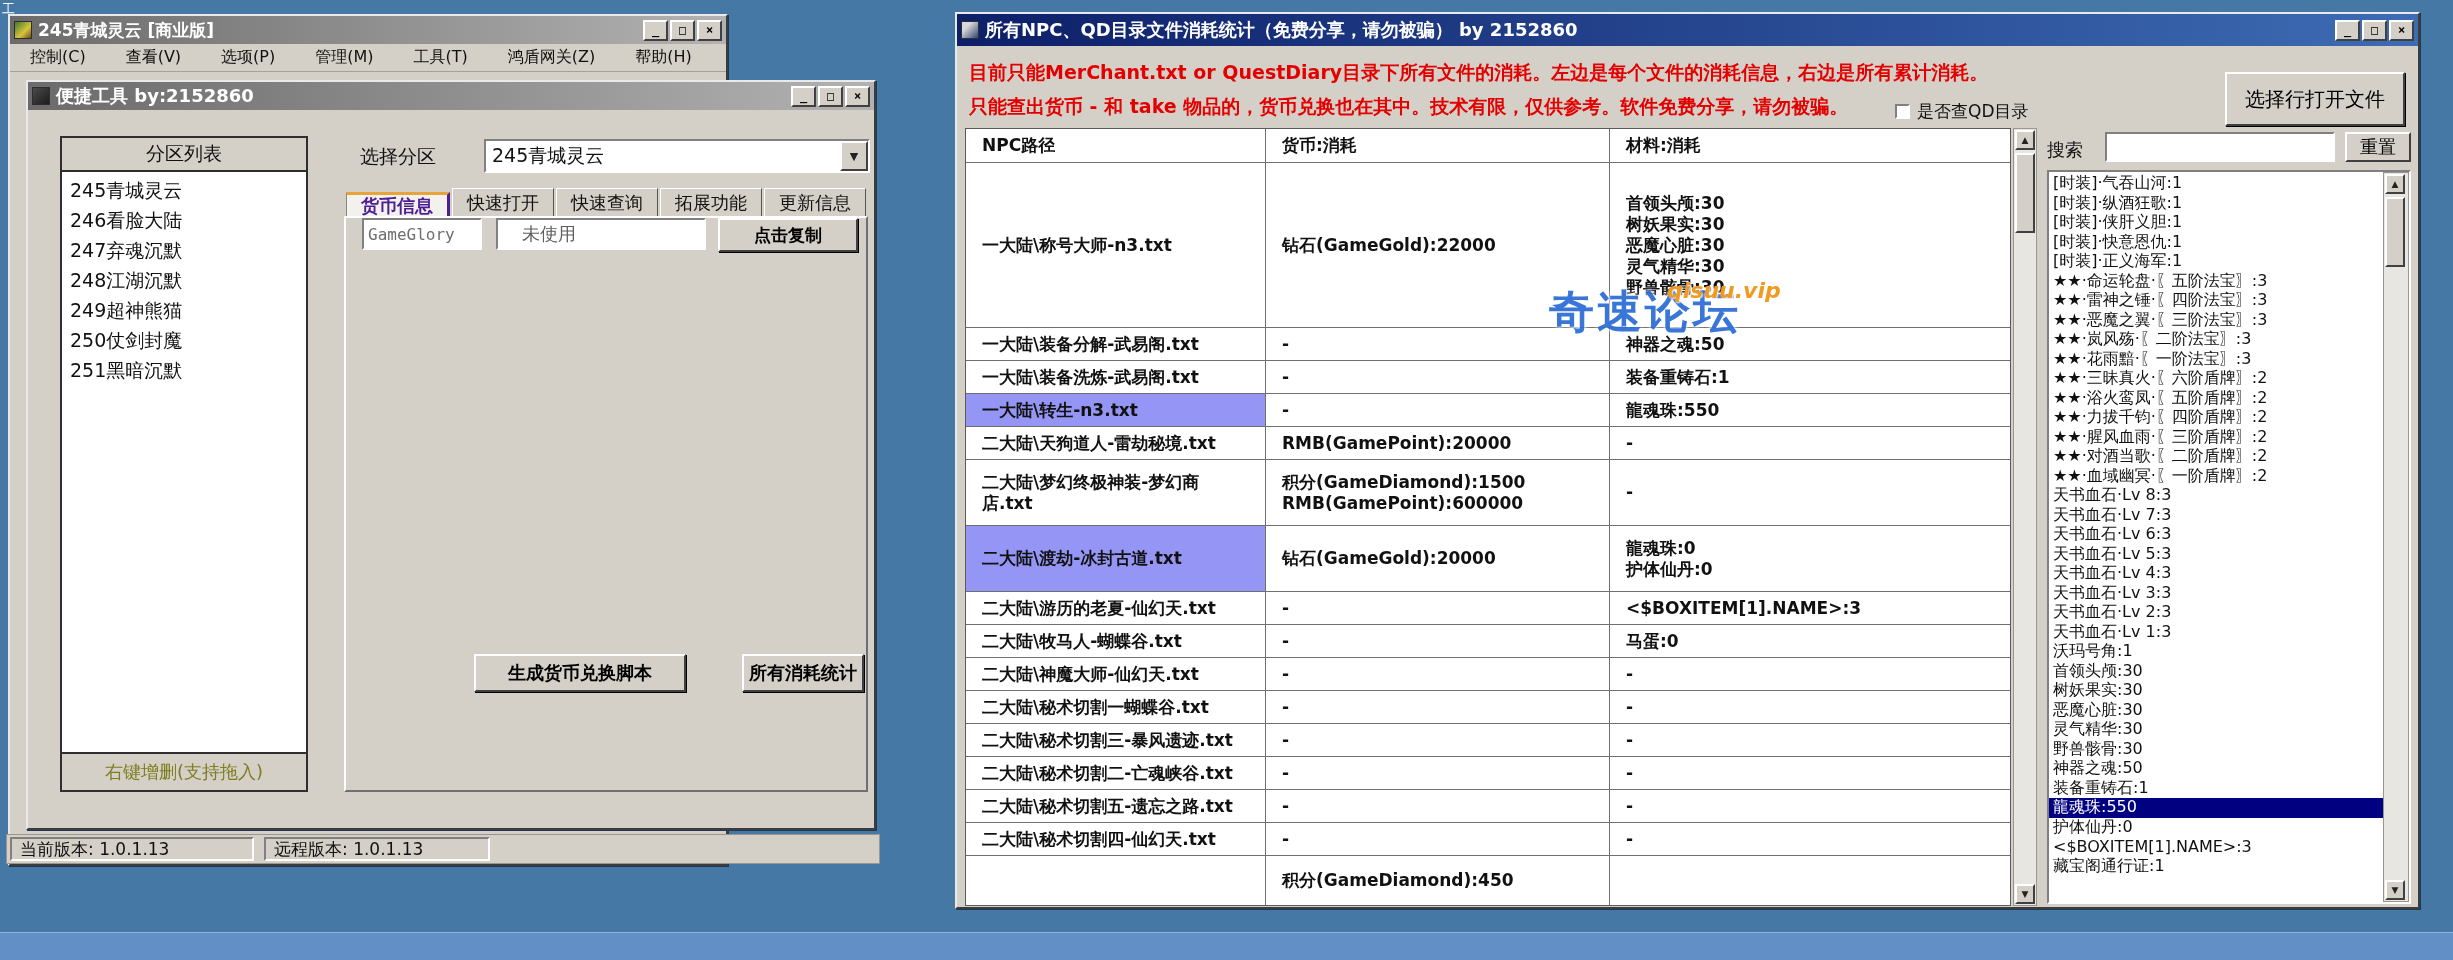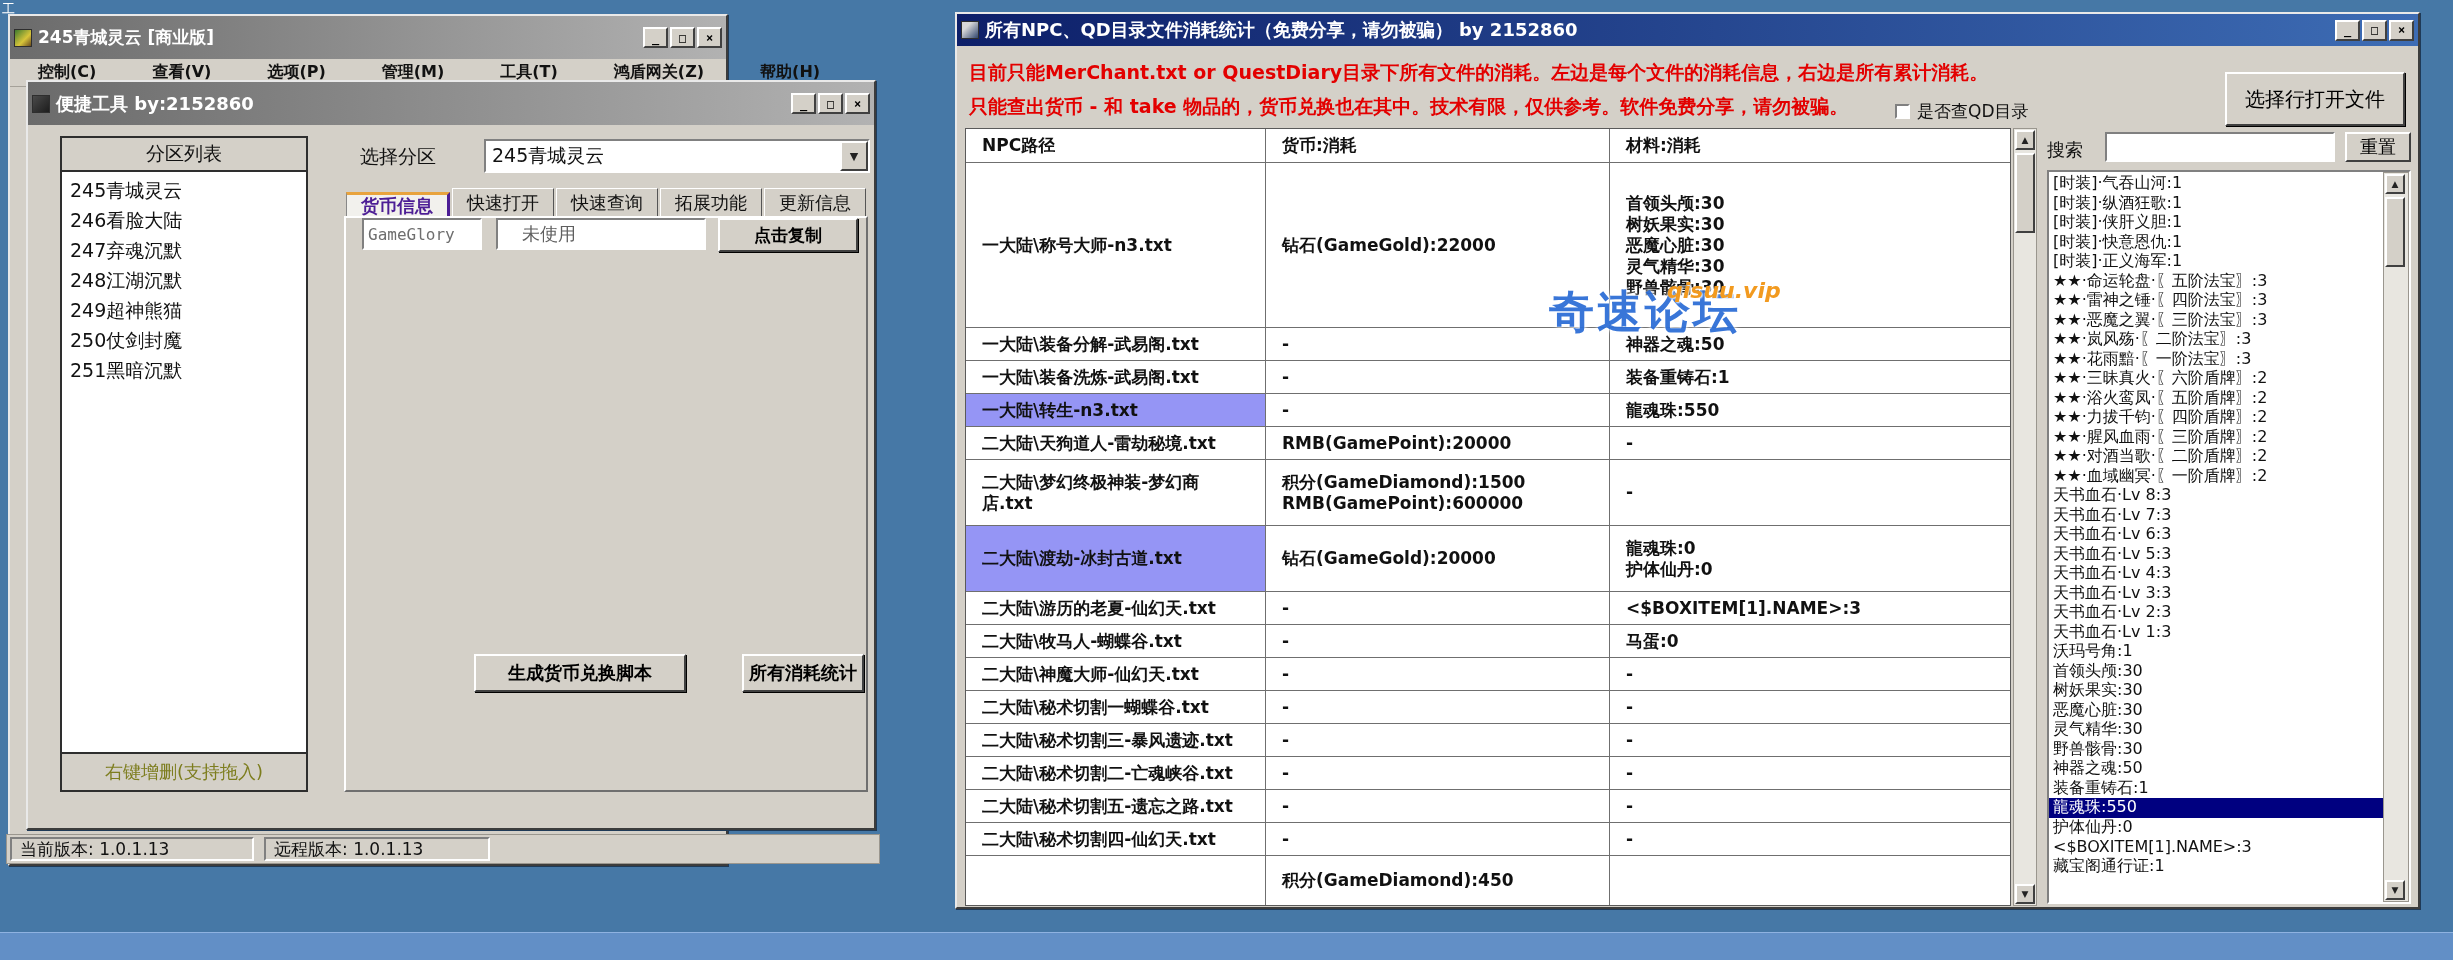--- a/index.html
+++ b/index.html
@@ -2,33 +2,33 @@
 <html><head>
 <meta charset="utf-8">
 <style>
   * { box-sizing: border-box; margin: 0; padding: 0; }
   html,body { width:2453px; height:960px; overflow:hidden; }
   body { font-family:"DejaVu Sans", sans-serif; }
   #screen { position:relative; width:2453px; height:960px; background:#4678a6; overflow:hidden; }
 
   
   .win { position:absolute; background:#d4d0c8; border:2px solid; border-color:#e9e9e9 #3c3c3c #3c3c3c #e9e9e9; box-shadow:1px 1px 0 #1f3a57; }
-  .titlebar { height:43px; display:flex; align-items:center; gap:6px; padding:0 4px; color:#fff; font-weight:bold; font-size:17px; white-space:nowrap; overflow:hidden; }
+  .titlebar { height:28px; display:flex; align-items:center; gap:6px; padding:0 4px; color:#fff; font-weight:bold; font-size:17px; white-space:nowrap; overflow:hidden; }
   .titlebar.inactive { background:linear-gradient(90deg,#6b6b6b 0%,#b2b2b2 100%); }
   .titlebar.active { background:linear-gradient(90deg,#0d1f69 0%,#3d6cb4 100%); height:32px; font-size:18px; }
   .tb-icon { width:18px; height:18px; flex:0 0 auto; border:1px solid #2e2e2e; background:linear-gradient(135deg,#3d7a2f,#d8c53a 60%,#6b4b1f); }
   .tb-icon.dark { background:linear-gradient(135deg,#4a4a4a,#1d1d1d); }
   .tb-icon.person { background:linear-gradient(135deg,#d8d8d8 30%,#30456e); }
   .tb-btns { margin-left:auto; display:flex; gap:2px; }
   .tb-btn { width:25px; height:21px; background:#d4d0c8; border:2px solid; border-color:#fff #404040 #404040 #fff; color:#000; font:bold 12px "DejaVu Sans Mono", monospace; display:flex; align-items:center; justify-content:center; line-height:1; }
 
   
   #win1 { left:8px; top:14px; width:720px; height:852px; }
   #win1 .menubar { height:28px; display:flex; align-items:center; font-size:16px; color:#111; border-bottom:1px solid #a5a199; background:#d4d0c8; }
-  #win1 .menubar .menu-item { padding:0 28px; height:100%; display:flex; align-items:center; white-space:nowrap;font-weight:bold; }
+  #win1 .menubar .menu-item { padding:0 20px; height:100%; display:flex; align-items:center; white-space:nowrap; }
 
   
   #status-strip { position:absolute; left:6px; top:834px; width:874px; height:30px; background:#d4d0c8; border:1px solid #9a968e; display:flex; align-items:center; gap:10px; padding:0 3px; }
   .status-panel { height:24px; display:flex; align-items:center; padding:0 8px; font-size:17px; color:#111; background:#d4d0c8; border:2px solid; border-color:#808080 #ffffff #ffffff #808080; white-space:nowrap; }
   .status-panel.p1 { width:244px; }
   .status-panel.p2 { width:226px; }
 
   
   #win2 { left:26px; top:80px; width:850px; height:750px; }
   #win2 .titlebar { font-size:18px; }

